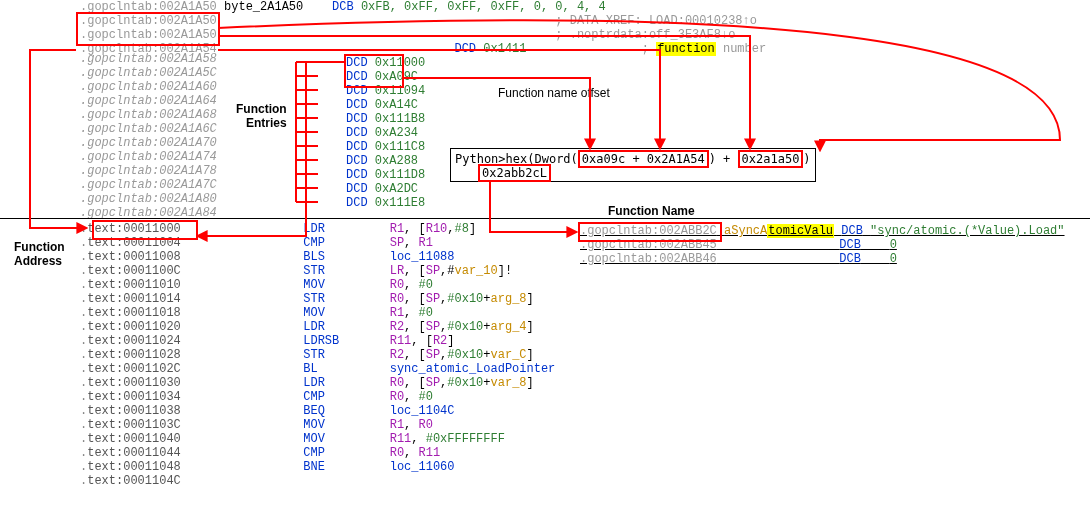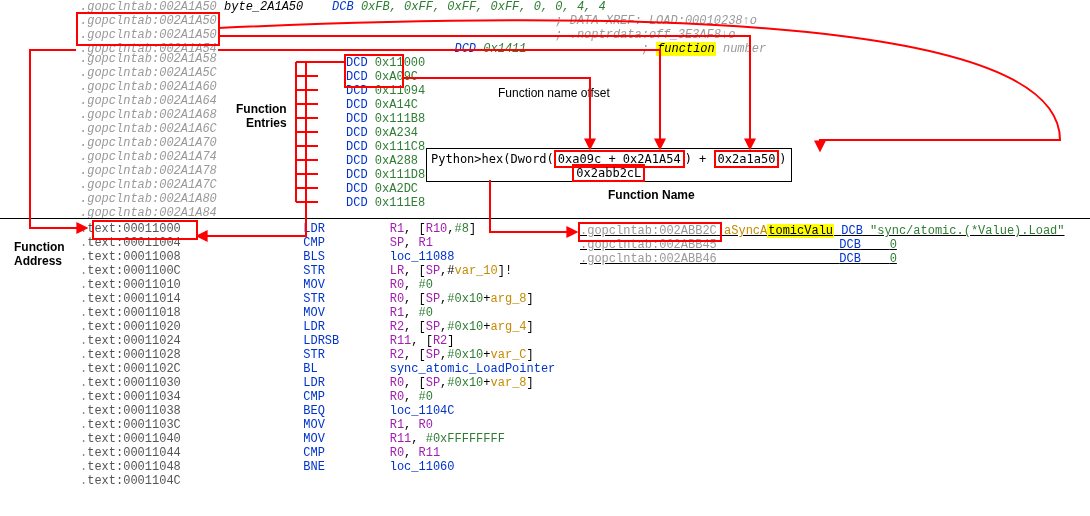--- a/index.html
+++ b/index.html
@@ -11,36 +11,36 @@
   .op  { color:#0033cc; }
   .hex { color:#2e7d32; }
   .str { color:#2e7d32; }
   .plain { color:#000; }
   .namefield { color:#a21caf; }
   .highlight { background:#ffff00; padding:0 1px; }
   .comment { color:#999; }
   .blue { color:#0033cc; }
   .orange-link { color:#c58a00; }
 
-  .gopc-block { position:absolute; left:80px; top:0;font-style:italic; }
+  .gopc-block { position:absolute; left:80px; top:0; }
   .entries-block { position:absolute; left:310px; top:45px; }
   .disasm-block { position:absolute; left:80px; top:222px; }
   .result-block { position:absolute; left:580px; top:224px;text-decoration:underline; }
 
   .label-func-entries { position:absolute; left:236px; top:102px; font-family:Arial,sans-serif;
     font-size:12px; font-weight:bold; color:#000; text-align:right; line-height:14px; }
   .label-func-addr { position:absolute; left:14px; top:240px; font-family:Arial,sans-serif;
     font-size:12px; font-weight:bold; color:#000; text-align:left; line-height:14px; }
   .label-name-offset { position:absolute; left:450px; top:86px; font-family:Arial,sans-serif;
     font-size:12px; color:#000;margin-left:48px; }
-  .label-func-name { position:absolute; left:580px; top:188px; font-family:Arial,sans-serif;
+  .label-func-name { position:absolute; left:580px; top:204px; font-family:Arial,sans-serif;
     font-size:12px; font-weight:bold; color:#000;padding-left:28px; }
 
-  .pybox { position:absolute; left:426px; top:148px; border:1px solid #000; padding:2px 4px;
-    font-family: Consolas, monospace; font-size:12px; line-height:16px; background:#fff;text-align:center; }
+  .pybox { position:absolute; left:450px; top:148px; border:1px solid #000; padding:2px 4px;
+    font-family: Consolas, monospace; font-size:12px; line-height:16px; background:#fff; }
   .redbox { border:2px solid #ff0000; }
 
   svg.overlay { position:absolute; left:0; top:0; pointer-events:none; }
 </style>
 </head>
 <body>
 
 <div class="page">
 
   <div class="gopc-block">
@@ -85,21 +85,21 @@
   </div>
   <div class="label-func-addr">
     <div>Function</div>
     <div>Address</div>
   </div>
   <div class="label-name-offset">Function name offset</div>
   <div class="label-func-name">Function Name</div>
 
   <div class="pybox">
     <div class="row"><span>Python&gt;hex(Dword(</span><span class="redbox" style="padding:0 2px;">0xa09c + 0x2A1A54</span><span>) + </span><span class="redbox" style="padding:0 2px;">0x2a1a50</span><span>)</span></div>
-    <div class="row"><span class="redbox" style="padding:0 2px;">0x2abb2cL</span></div>
+    <div class="row"><span class="redbox" style="padding:0 2px;margin-left:23px;">0x2abb2cL</span></div>
   </div>
 
   <div class="disasm-block" id="disasm">
       <div class="row"><span class="dot">.</span><span class="addr-dark">text:00011000</span>                 <span class="op">LDR    </span>     <span class="namefield">R1</span>, [<span class="namefield">R10</span>,<span class="hex">#8</span>]</div>
       <div class="row"><span class="dot">.</span><span class="addr-dark">text:00011004</span>                 <span class="op">CMP    </span>     <span class="namefield">SP</span>, <span class="namefield">R1</span></div>
       <div class="row"><span class="dot">.</span><span class="addr-dark">text:00011008</span>                 <span class="op">BLS    </span>     <span class="blue">loc_11088</span></div>
       <div class="row"><span class="dot">.</span><span class="addr-dark">text:0001100C</span>                 <span class="op">STR    </span>     <span class="namefield">LR</span>, [<span class="namefield">SP</span>,#<span class="orange-link">var_10</span>]!</div>
       <div class="row"><span class="dot">.</span><span class="addr-dark">text:00011010</span>                 <span class="op">MOV    </span>     <span class="namefield">R0</span>, <span class="hex">#0</span></div>
       <div class="row"><span class="dot">.</span><span class="addr-dark">text:00011014</span>                 <span class="op">STR    </span>     <span class="namefield">R0</span>, [<span class="namefield">SP</span>,<span class="hex">#0x10</span>+<span class="orange-link">arg_8</span>]</div>
       <div class="row"><span class="dot">.</span><span class="addr-dark">text:00011018</span>                 <span class="op">MOV    </span>     <span class="namefield">R1</span>, <span class="hex">#0</span></div>

